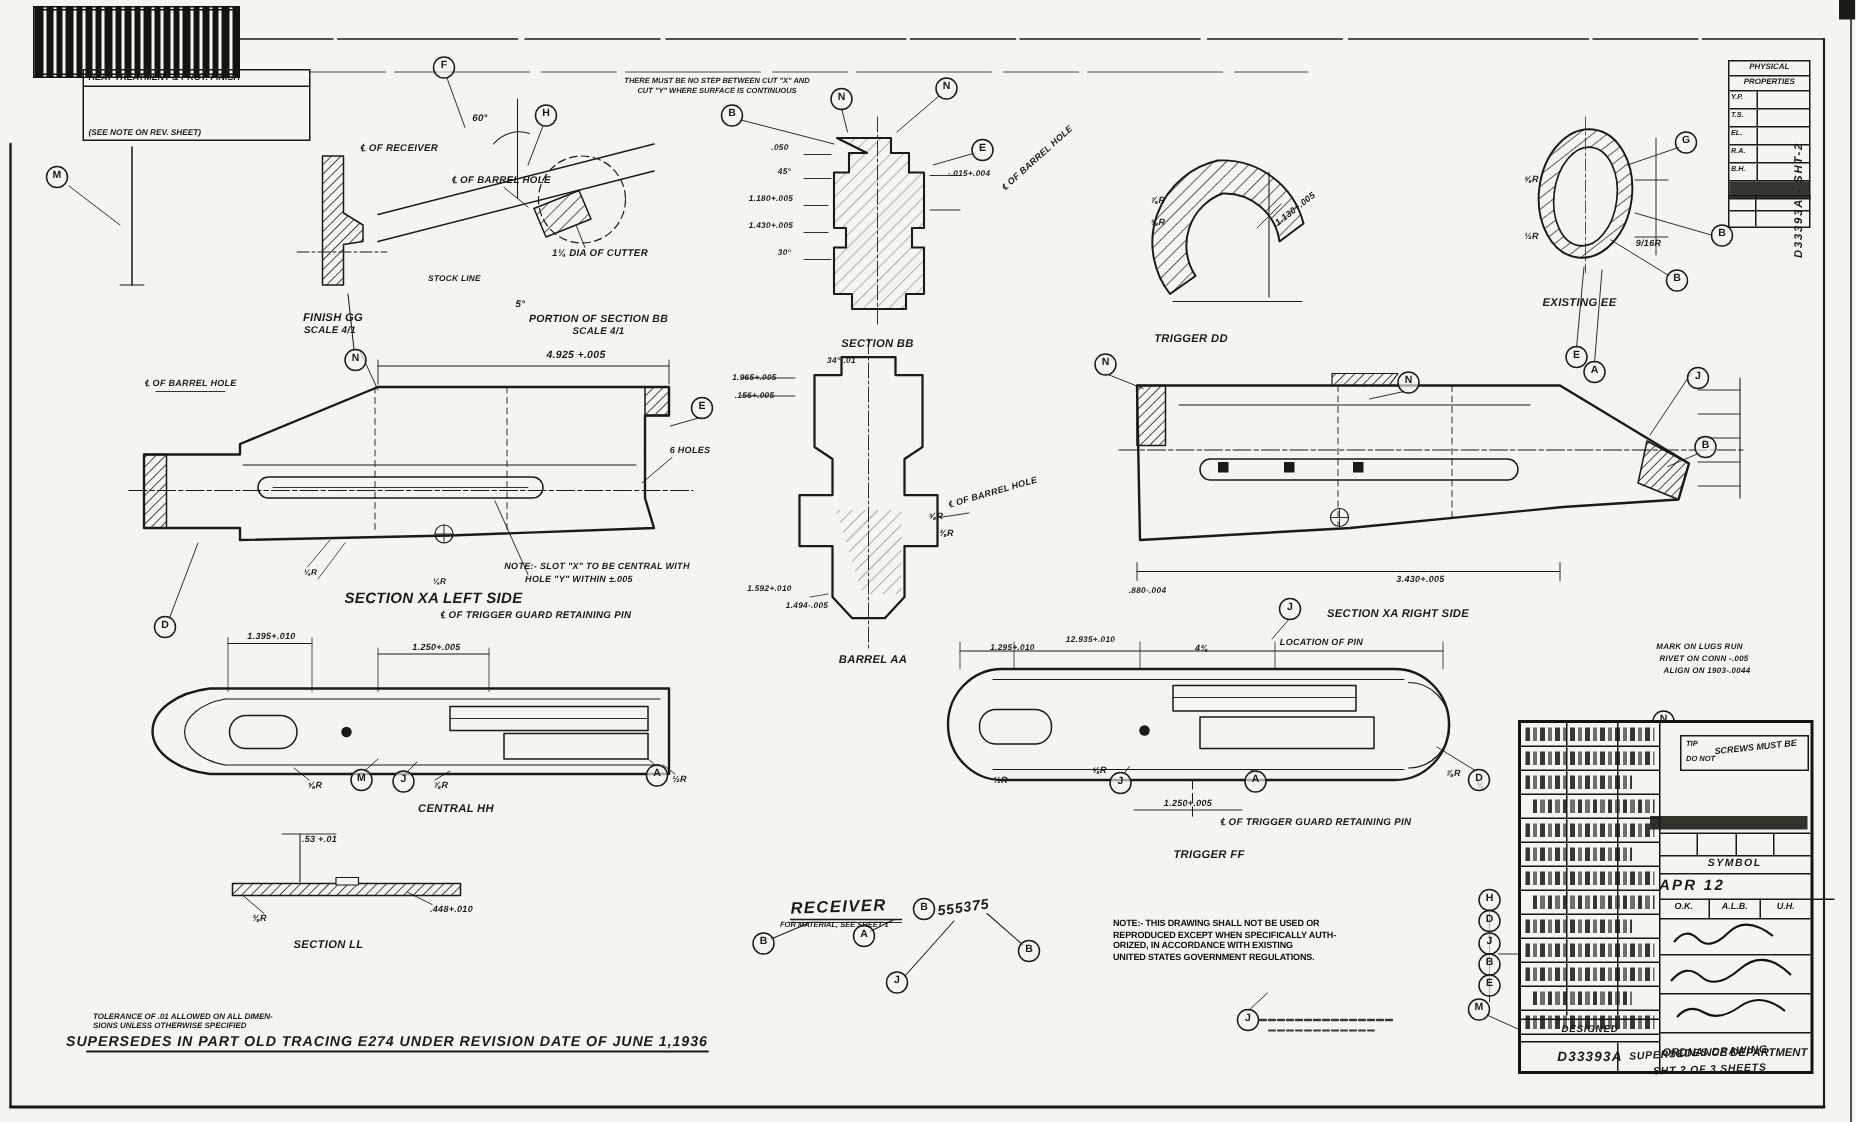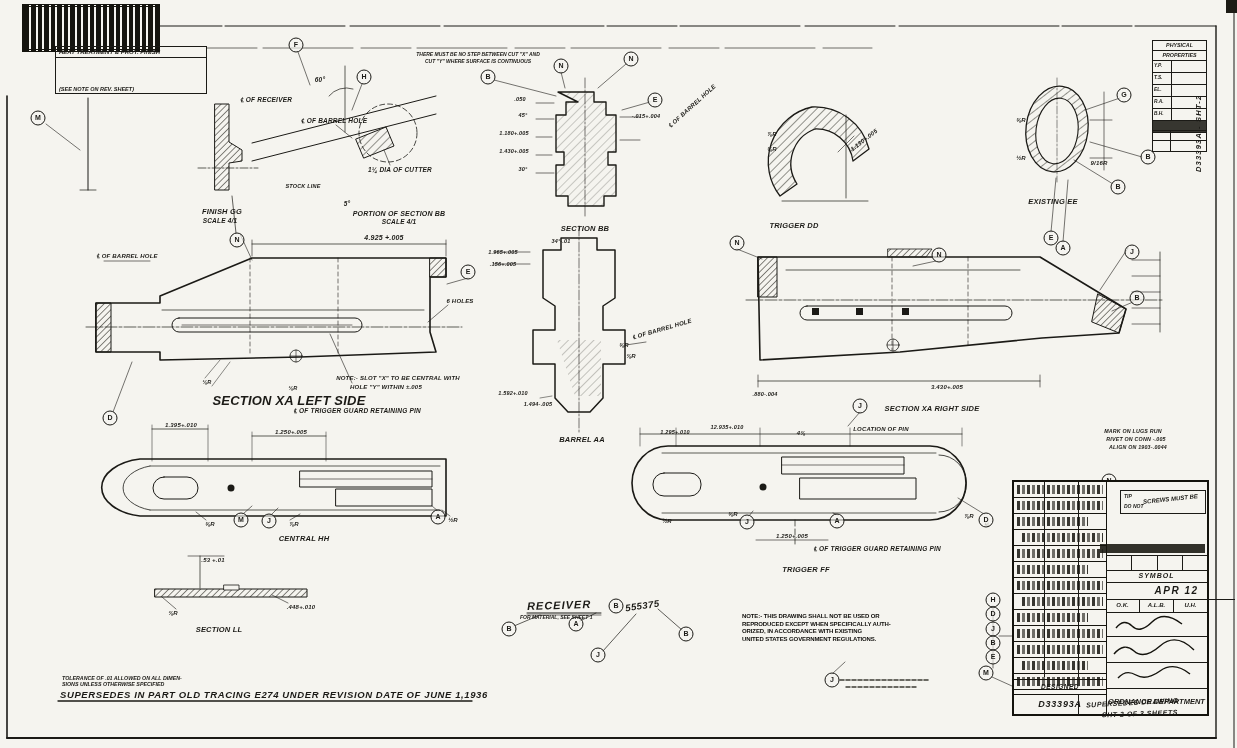--- a/index.html
+++ b/index.html
@@ -32,21 +32,21 @@
   .recv-sub{position:absolute;left:520px;top:614px;font:italic 700 5px "Liberation Sans",sans-serif;}
   .recv-num{position:absolute;left:625px;top:600px;font:italic 700 9.5px "Liberation Sans",sans-serif;
             transform:rotate(-8deg);letter-spacing:.5px;}
 
   
   .warn{position:absolute;left:742px;top:613px;width:192px;font:700 6px/7.6px "Liberation Sans",sans-serif;
         color:#0e0d0a;letter-spacing:-.1px;}
 
   
   .foot-sm{position:absolute;left:62px;font:italic 700 5.3px "Liberation Sans",sans-serif;white-space:nowrap;}
-  .sup-main{position:absolute;left:60px;top:689px;font:italic 700 9.5px "Liberation Sans",sans-serif;
+  .sup-main{position:absolute;left:44px;top:689px;font:italic 700 9.5px "Liberation Sans",sans-serif;
             letter-spacing:.6px;white-space:nowrap;text-align:right;}
 
   
   .phys{position:absolute;left:1152px;top:40px;width:53px;border:1.4px solid #1b1a16;background:#f5f4ef;}
   .phys .pt{font:italic 700 5.3px/9px "Liberation Sans",sans-serif;text-align:center;border-bottom:1px solid #1b1a16;}
   .phys .prow{display:flex;height:11px;border-bottom:1px solid #1b1a16;}
   .phys .prow .lab{width:17px;border-right:1px solid #1b1a16;font:italic 700 4.8px/10px "Liberation Sans",sans-serif;padding-left:1px;}
   .phys .dark{height:11px;background:#15140e;opacity:.85;}
   .physext{position:absolute;left:1152px;top:130px;width:53px;height:20px;border:1.2px solid #1b1a16;}
   .physext:before{content:"";position:absolute;left:17px;top:0;bottom:0;border-left:1px solid #1b1a16;}
@@ -66,21 +66,21 @@
   .callout{position:absolute;left:106px;top:8px;width:84px;height:22px;border:1.5px solid #1b1a16;background:#f5f4ef;}
   .callout .c1{position:absolute;left:3px;top:2px;font:italic 700 5px "Liberation Sans",sans-serif;}
   .callout .c2{position:absolute;left:3px;top:12px;font:italic 700 5px "Liberation Sans",sans-serif;}
   .callout .cm{position:absolute;left:22px;top:5px;font:italic 700 6px "Liberation Sans",sans-serif;transform:rotate(-6deg);white-space:nowrap;}
   .darkband{position:absolute;left:86px;top:62px;width:105px;height:9px;background:#17160f;opacity:.88;}
   .cellsrow{position:absolute;left:92px;top:73px;width:101px;height:14px;border-top:1.2px solid #1b1a16;border-bottom:1.2px solid #1b1a16;}
   .cellsrow b{position:absolute;top:0;bottom:0;border-left:1px solid #1b1a16;}
   .symcell{position:absolute;left:92px;top:87px;width:101px;height:13px;border-bottom:1.2px solid #1b1a16;
            font:italic 700 7px/13px "Liberation Sans",sans-serif;text-align:center;letter-spacing:1px;}
   .aprcell{position:absolute;left:92px;top:100px;width:117px;height:17px;border-bottom:1.2px solid #1b1a16;
-           font:italic 700 10px/17px "Liberation Sans",sans-serif;text-align:center;letter-spacing:1.5px;padding-left:12px;}
+           font:italic 700 10px/17px "Liberation Sans",sans-serif;text-align:left;letter-spacing:1.5px;}
   .initrow{position:absolute;left:92px;top:117px;width:101px;height:13px;border-bottom:1.2px solid #1b1a16;display:flex;}
   .initrow span{flex:1;border-right:1px solid #1b1a16;font:italic 700 6px/12px "Liberation Sans",sans-serif;text-align:center;}
   .initrow span:last-child{border-right:none;}
   .sigarea{position:absolute;left:92px;top:130px;width:101px;height:76px;border-bottom:1.2px solid #1b1a16;}
   .sigarea .hl{position:absolute;left:0;right:0;border-top:1px solid #1b1a16;}
   .orgcell{position:absolute;left:92px;top:206px;width:101px;height:26px;display:flex;align-items:center;justify-content:center;
            font:italic 700 7.5px "Liberation Sans",sans-serif;text-align:center;}
   .desrow{position:absolute;left:0;top:197px;width:92px;height:15px;border-top:1.4px solid #14130d;
           font:italic 700 6.5px/14px "Liberation Sans",sans-serif;text-align:center;letter-spacing:.5px;}
   .numrow{position:absolute;left:0;top:212px;width:92px;height:20px;border-top:1.4px solid #14130d;
@@ -336,21 +336,21 @@
       <div class="anno" style="left: 1021px; top: 158px; font-size: 6px; transform: translate(-50%, -50%) rotate(0deg);">½R</div>
       <div class="anno" style="left: 1099px; top: 163px; font-size: 6px; transform: translate(-50%, -50%) rotate(0deg);">9/16R</div>
       <div class="anno" style="left: 384px; top: 237px; font-size: 7px; transform: translate(-50%, -50%) rotate(0deg);">4.925 +.005</div>
       <div class="anno" style="left: 127px; top: 256px; font-size: 6px; transform: translate(-50%, -50%) rotate(0deg);">℄ OF BARREL HOLE</div>
       <div class="anno" style="left: 460px; top: 301px; font-size: 6px; transform: translate(-50%, -50%) rotate(0deg);">6 HOLES</div>
       <div class="anno" style="left: 503px; top: 253px; font-size: 5.5px; transform: translate(-50%, -50%) rotate(0deg);">1.965+.005</div>
       <div class="anno" style="left: 503px; top: 265px; font-size: 5.5px; transform: translate(-50%, -50%) rotate(0deg);">.156+.005</div>
       <div class="anno" style="left: 561px; top: 242px; font-size: 5.5px; transform: translate(-50%, -50%) rotate(0deg);">34°-.01</div>
       <div class="anno" style="left: 398px; top: 378px; font-size: 6px; transform: translate(-50%, -50%) rotate(0deg);">NOTE:- SLOT "X" TO BE CENTRAL WITH</div>
       <div class="anno" style="left: 386px; top: 387px; font-size: 6px; transform: translate(-50%, -50%) rotate(0deg);">HOLE "Y" WITHIN ±.005</div>
-      <div class="anno" style="left: 289px; top: 400px; font-size: 13px; transform: translate(-50%, -50%) rotate(0deg);">SECTION XA  LEFT SIDE</div>
+      <div class="anno" style="left: 289px; top: 400px; font-size: 10px; transform: translate(-50%, -50%) rotate(0deg);">SECTION XA  LEFT SIDE</div>
       <div class="anno" style="left: 357px; top: 411px; font-size: 6.5px; transform: translate(-50%, -50%) rotate(0deg);">℄ OF TRIGGER GUARD RETAINING PIN</div>
       <div class="anno" style="left: 582px; top: 440px; font-size: 7.5px; transform: translate(-50%, -50%) rotate(0deg);">BARREL AA</div>
       <div class="anno" style="left: 513px; top: 394px; font-size: 5.5px; transform: translate(-50%, -50%) rotate(0deg);">1.592+.010</div>
       <div class="anno" style="left: 538px; top: 405px; font-size: 5.5px; transform: translate(-50%, -50%) rotate(0deg);">1.494-.005</div>
       <div class="anno" style="left: 624px; top: 345px; font-size: 6px; transform: translate(-50%, -50%) rotate(0deg);">⅝R</div>
       <div class="anno" style="left: 631px; top: 356px; font-size: 6px; transform: translate(-50%, -50%) rotate(0deg);">⅜R</div>
       <div class="anno" style="left: 662px; top: 329px; font-size: 6px; transform: translate(-50%, -50%) rotate(-16deg);">℄ OF BARREL HOLE</div>
       <div class="anno" style="left: 932px; top: 409px; font-size: 7.5px; transform: translate(-50%, -50%) rotate(0deg);">SECTION XA  RIGHT SIDE</div>
       <div class="anno" style="left: 881px; top: 429px; font-size: 6px; transform: translate(-50%, -50%) rotate(0deg);">LOCATION OF PIN</div>
       <div class="anno" style="left: 947px; top: 387px; font-size: 6px; transform: translate(-50%, -50%) rotate(0deg);">3.430+.005</div>

